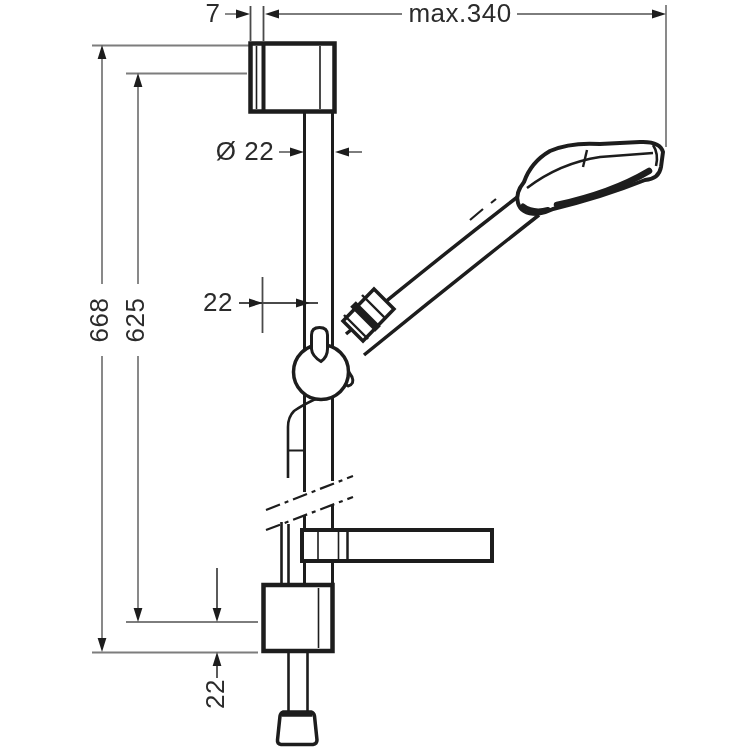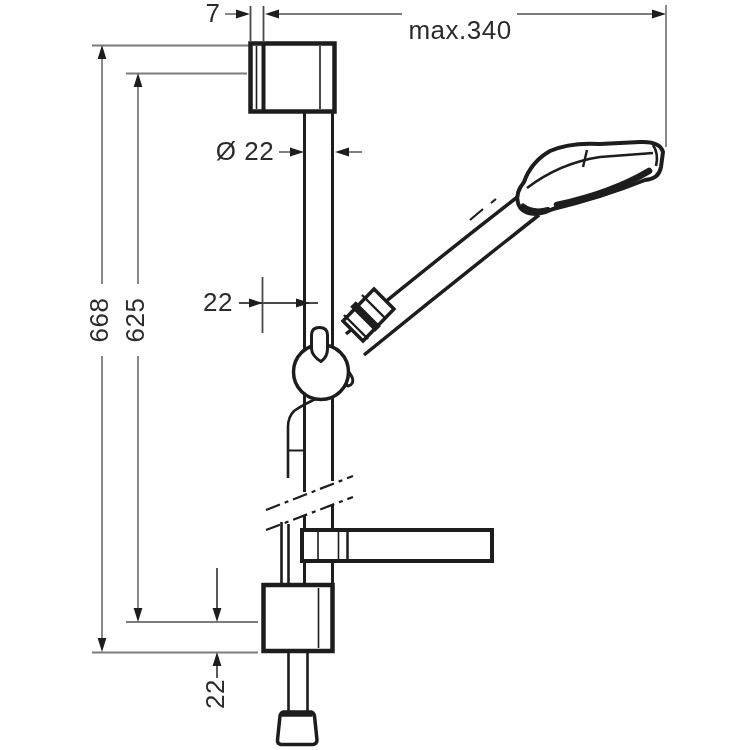--- a/index.html
+++ b/index.html
@@ -126,21 +126,21 @@
 
     <g>
       <path d="M332,357 Q346,365 352,377 Q355,384 348,386 Q337,381 330,370 Z" fill="#ffffff" stroke="#1d1d1d" stroke-width="3"></path>
       <circle cx="321" cy="372" r="27.5" fill="#ffffff" stroke="#1d1d1d" stroke-width="3.5"></circle>
       <path d="M311.5,349 V335 Q311.5,327.5 319.5,327.5 Q327.5,327.5 327.5,335 V349 Q327.5,357 321,361.5 Q312,356 311.5,349 Z" fill="#ffffff" stroke="#1d1d1d" stroke-width="3"></path>
     </g>
   </svg>
 
   <div class="dim-label" style="left:213px;top:13px;">7</div>
 
-  <div class="dim-label" style="left:460px;top:30px;">max.340</div>
+  <div class="dim-label" style="left:460px;top:13px;">max.340</div>
 
   <div class="dim-label" style="left:245px;top:151px;text-align:center;">Ø 22</div>
 
   <div class="dim-label" style="left:218px;top:302px;">22</div>
 
   <div class="dim-label vertical" style="left:99px;top:320px;">668</div>
 
   <div class="dim-label vertical" style="left:135px;top:320px;">625</div>
 
   <div class="dim-label vertical" style="left:215px;top:694px;">22</div>

